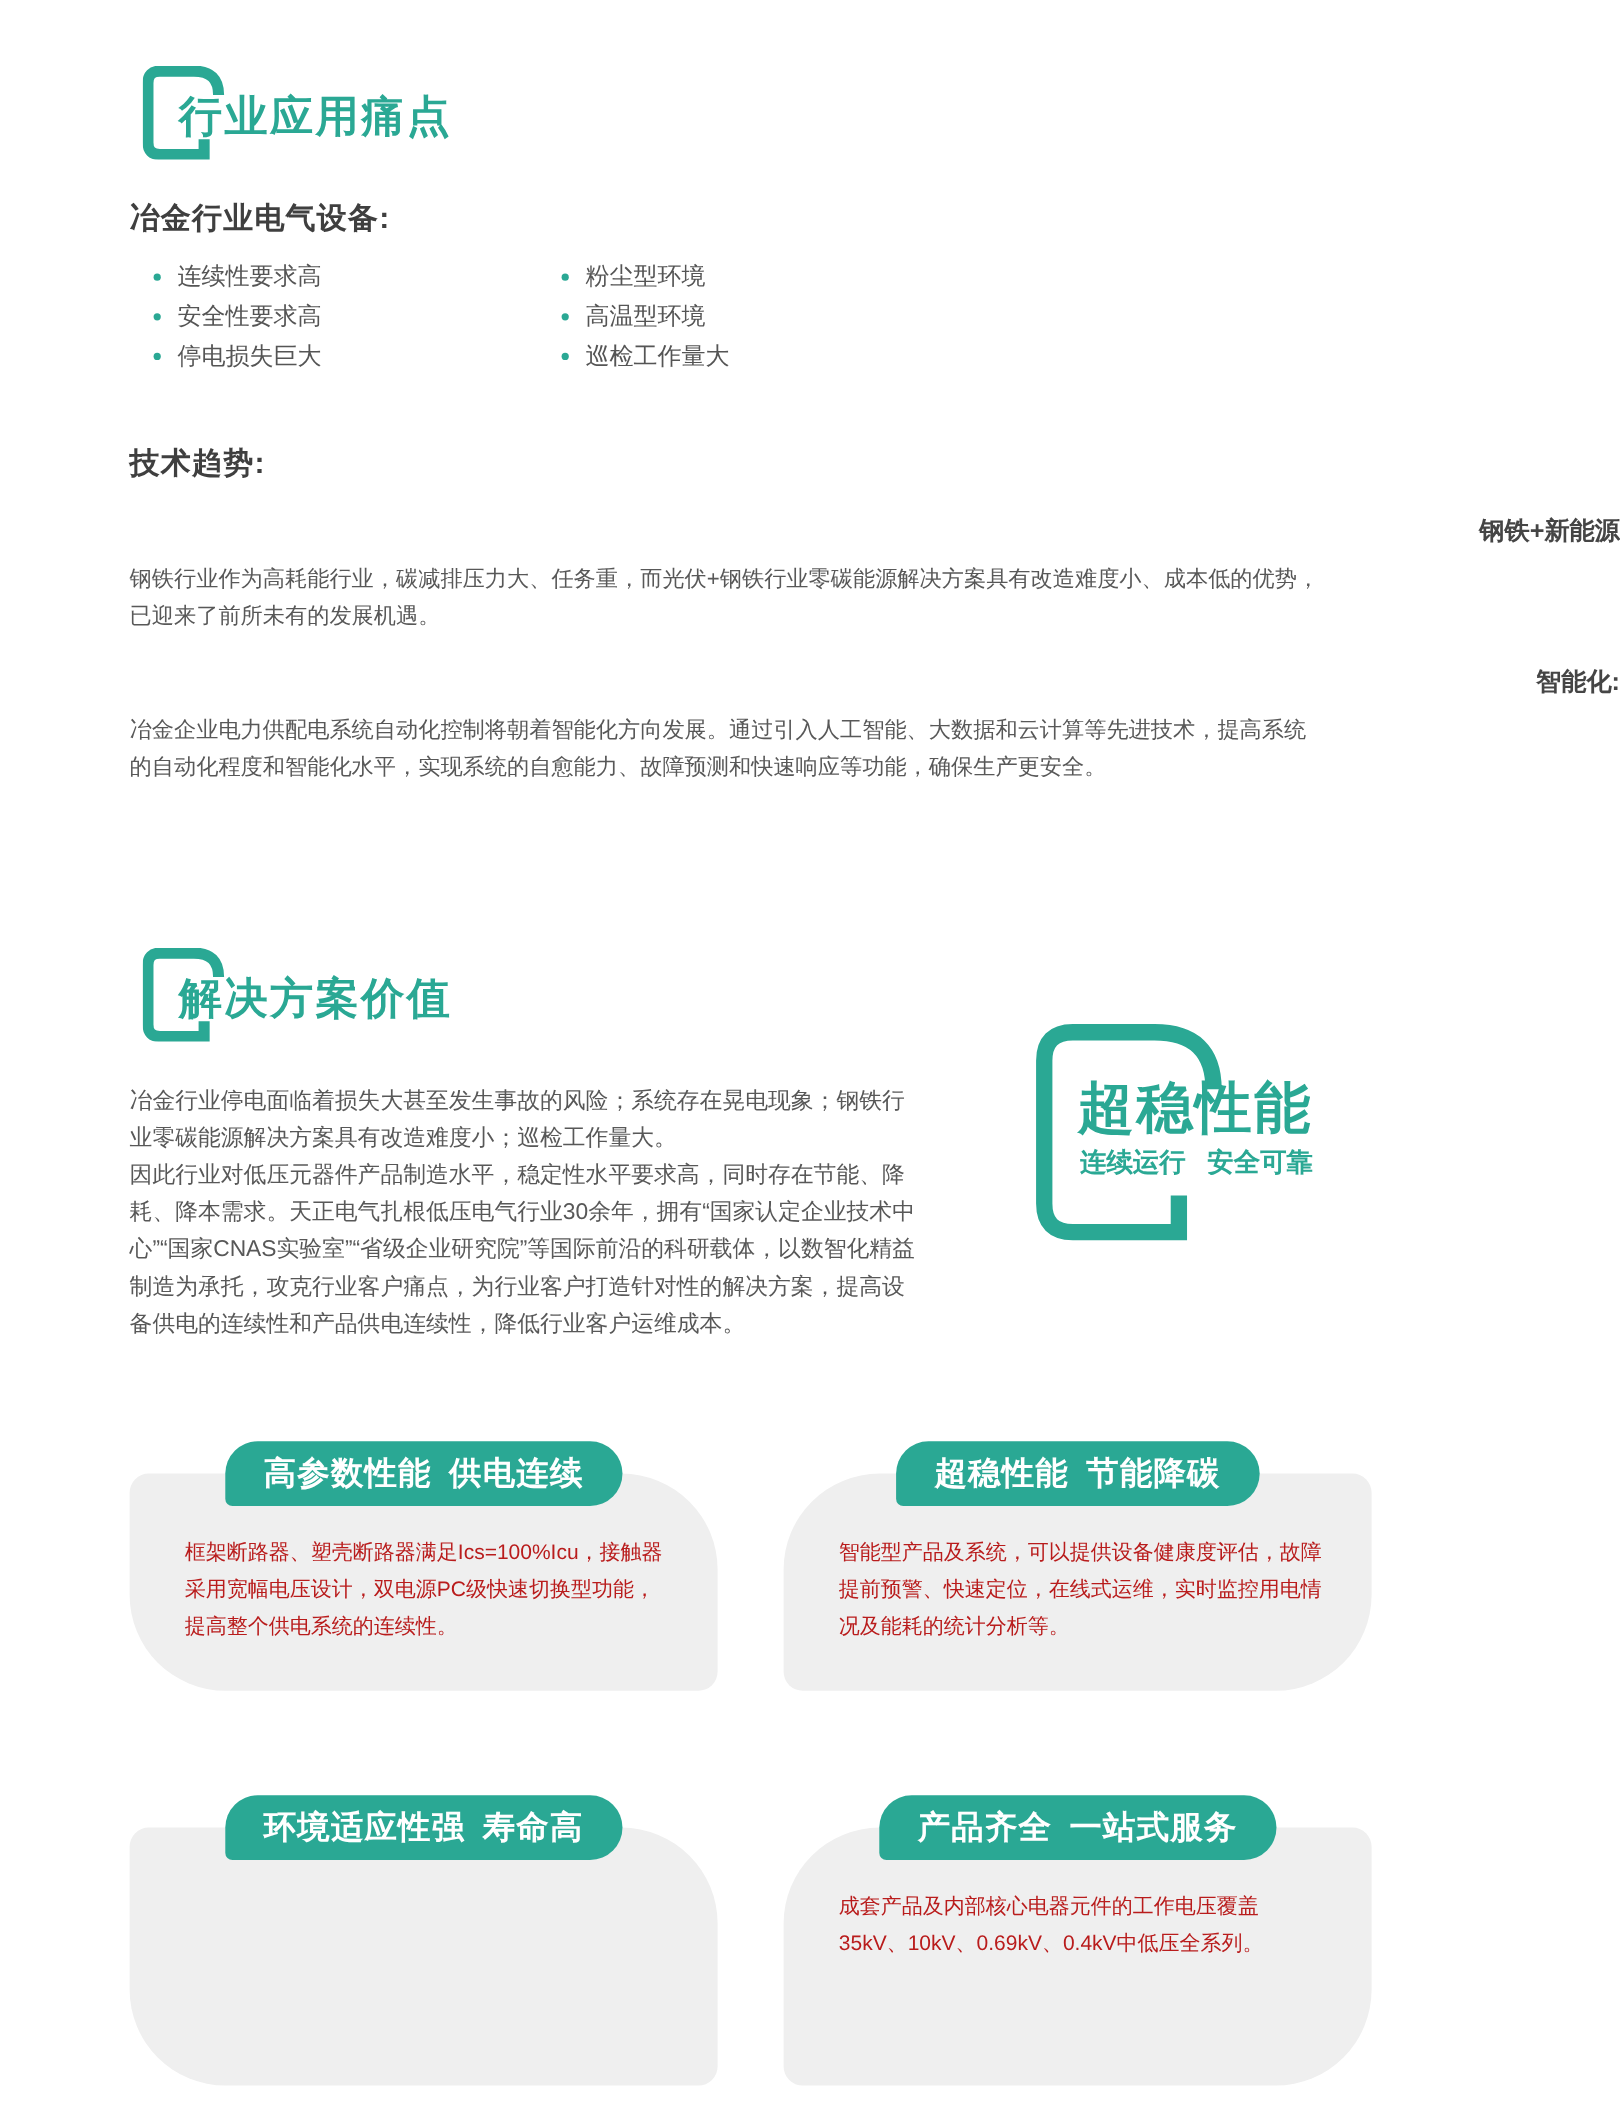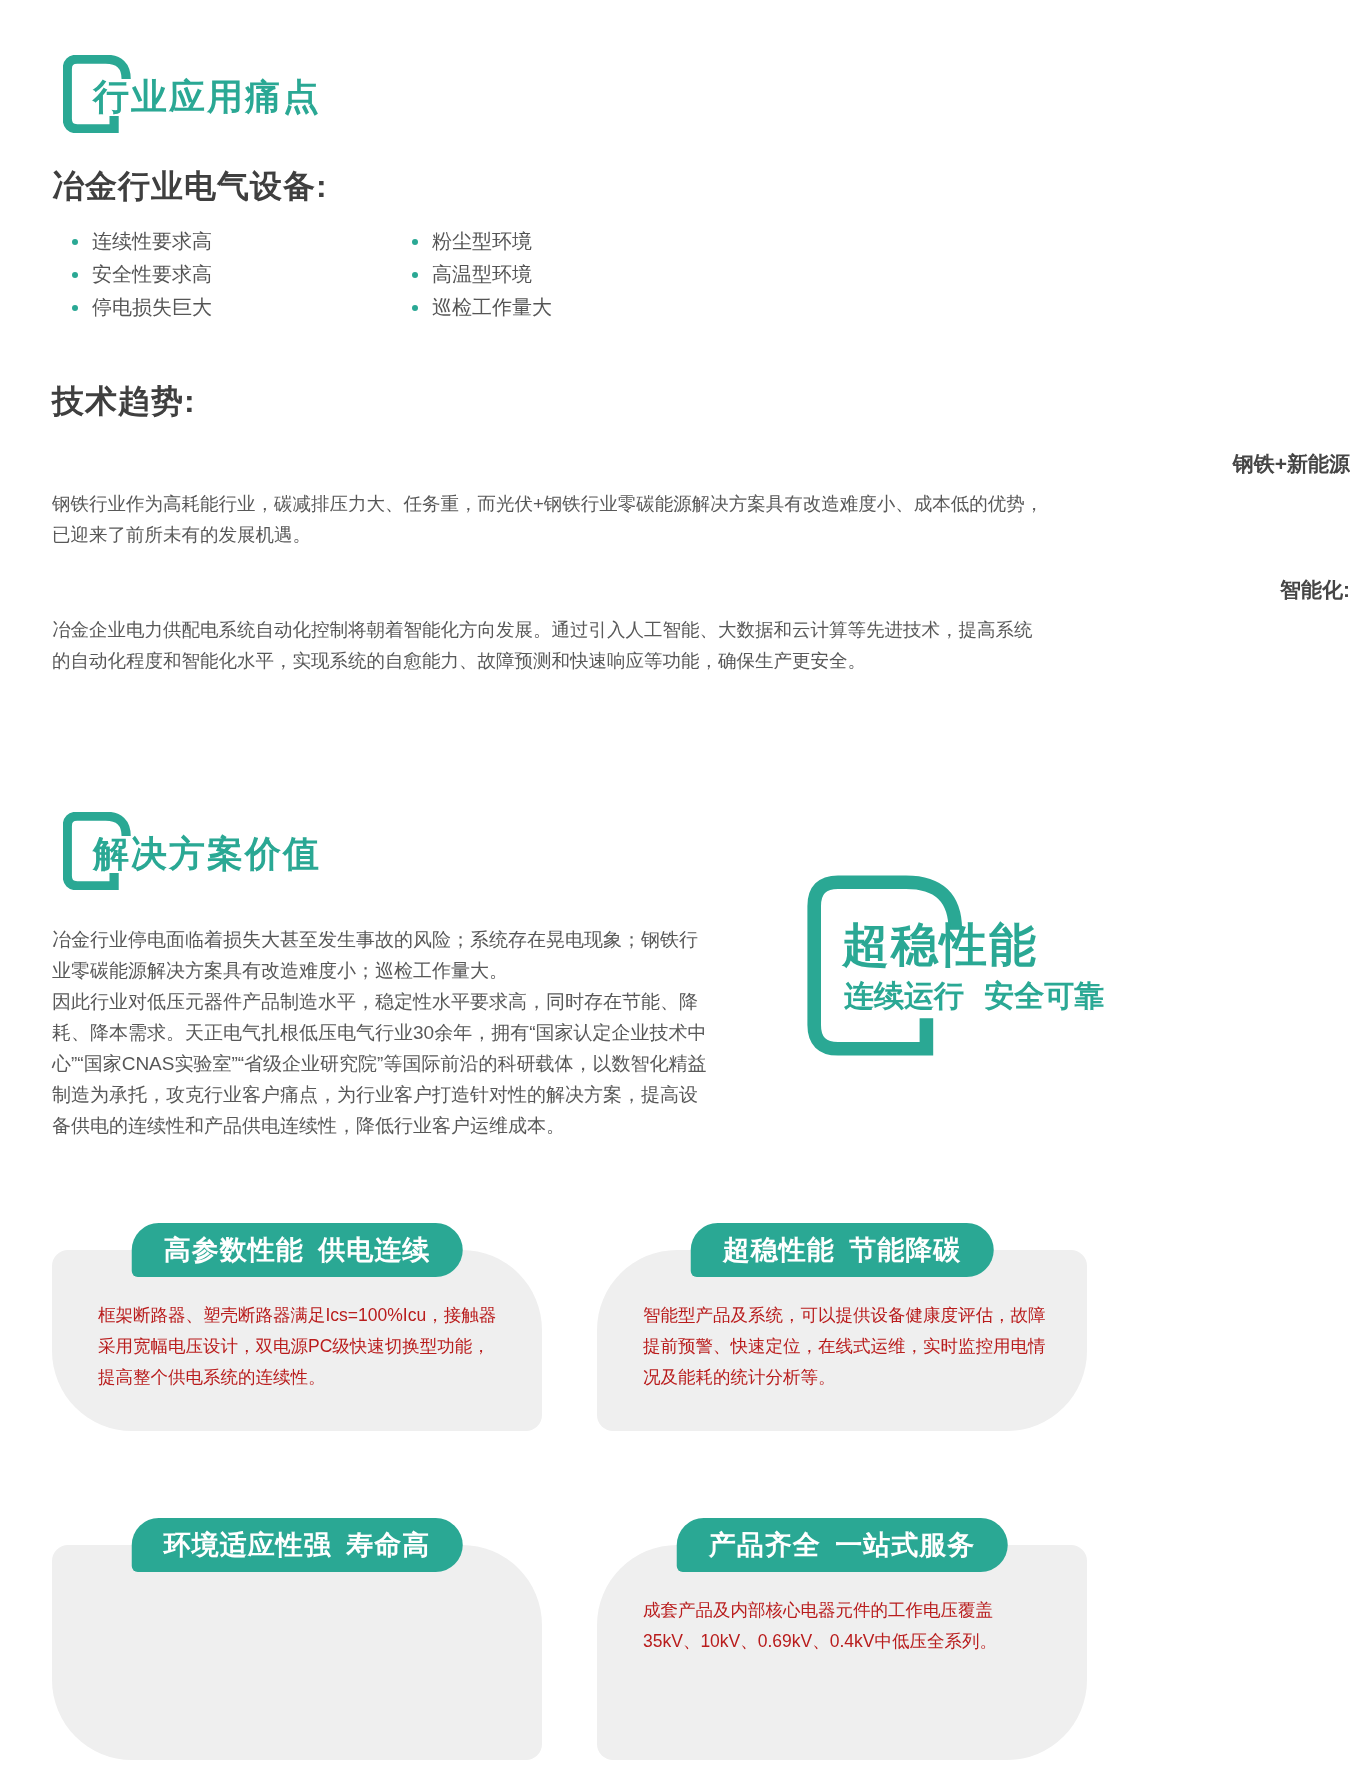--- a/index.html
+++ b/index.html
@@ -1,47 +1,47 @@
 <!DOCTYPE html>
 <html style="--accent: #2aa894; --card-bg: #efefef;"><head>
 <meta charset="utf-8">
 <style>
   :root { --accent:#2aa894; --card-bg:#efefef; --text-dark:#3f3f3f; --text-mid:#454545; --text-body:#585858; }
   * { box-sizing:border-box; }
   html,body { margin:0; padding:0; background:#fff; }
   body { font-family:"Liberation Sans","DejaVu Sans",sans-serif; }
-  .page { width:1350px; height:1773px; position:relative; background:#fff; padding:55px 0 0 52px; }
+  .page { width:1350px; height:1773px; position:relative; background:#fff; padding:55px 0 0 108px; }
 
   
   .sec-head { position:relative; height:80px; width:600px; }
   .bracket-sm { position:absolute; left:11px; top:0; width:71px; height:78px; color:var(--accent); }
   .sec-head h1 { position:absolute; left:41px; top:18px; margin:0; font-size:36px; font-weight:700;
                  color:var(--accent); letter-spacing:2px; white-space:nowrap; }
 
-  h2.sub { font-size:32px; font-weight:700; color:var(--text-dark); margin:30px 0 0 0; letter-spacing:1px; }
+  h2.sub { font-size:25px; font-weight:700; color:var(--text-dark); margin:30px 0 0 0; letter-spacing:1px; }
   .bullets { display:grid; grid-template-columns:340px auto; margin:16px 0 0 20px; }
   .bullets ul { list-style:none; margin:0; padding:0; }
   .bullets li { display:flex; align-items:center; height:33px; font-size:20px; color:#555; }
   .dot { width:6px; height:6px; border-radius:50%; background:var(--accent); margin-right:14px; flex:none; }
 
   h3.mini { font-size:21px; font-weight:700; color:var(--text-mid); margin:26px 0 0 0;text-align:right; }
   p.body { font-size:18.5px; line-height:31px; color:var(--text-body); margin:10px 0 0 0; width:992px; }
   .mt56 { margin-top:56px !important; }
 
   
   .value { margin-top:136px; }
   .value-row { display:flex; margin-top:32px; }
   .value-text { width:658px; }
   .value-text p { font-size:19px; line-height:31px; color:var(--text-body); margin:0; }
 
   .badge { position:relative; width:280px; margin-left:94px; margin-top:-52px; flex:none; }
   .bracket-lg { display:block; width:170px; height:187px; color:var(--accent); }
   .badge-title { position:absolute; left:38px; top:42px; font-size:47px; font-weight:900; color:var(--accent);
                  white-space:nowrap; letter-spacing:2px; }
-  .badge-sub { position:absolute; left:40px; top:104px; font-size:30px; font-weight:700; color:var(--accent);
+  .badge-sub { position:absolute; left:40px; top:104px; font-size:22px; font-weight:700; color:var(--accent);
                white-space:nowrap; word-spacing:12px; }
 
   
   .cards { margin-top:109px; display:grid; grid-template-columns:490px 490px; column-gap:55px; row-gap:114px; }
   .card { position:relative; background:var(--card-bg); padding:50px 40px 0 46px; }
   .card.r1 { height:181px; }
   .card.r2 { height:215px; }
   .card.left  { border-radius:16px 80px 16px 80px; }
   .card.right { border-radius:80px 16px 80px 16px; }
   .pill { position:absolute; top:-27px; left:50%; transform:translateX(-50%); height:54px; line-height:54px;

